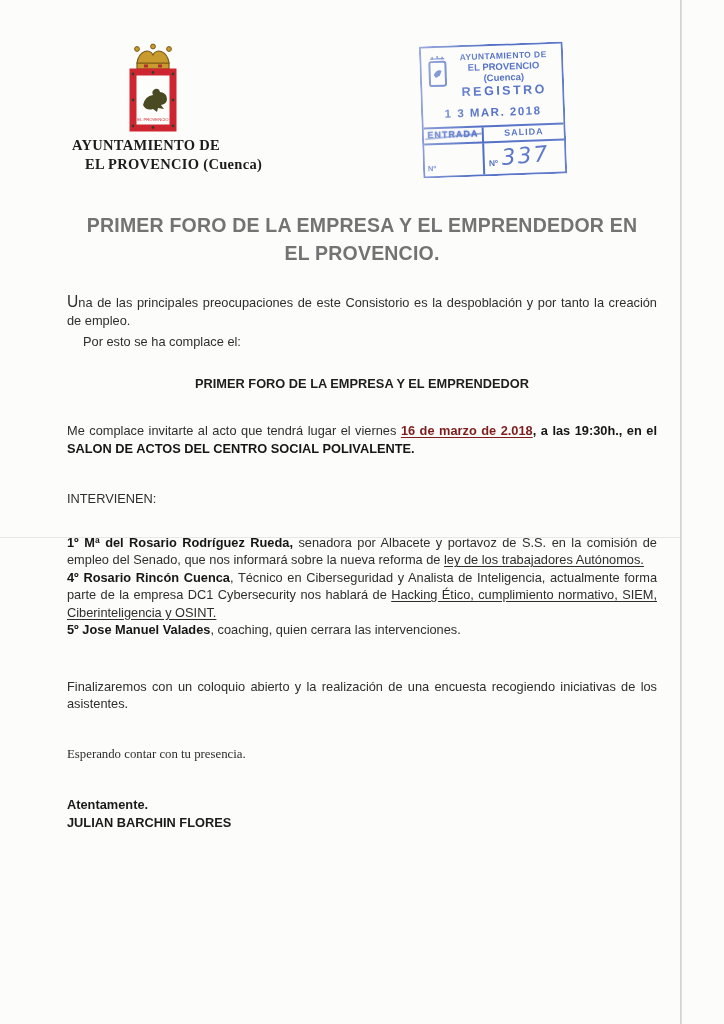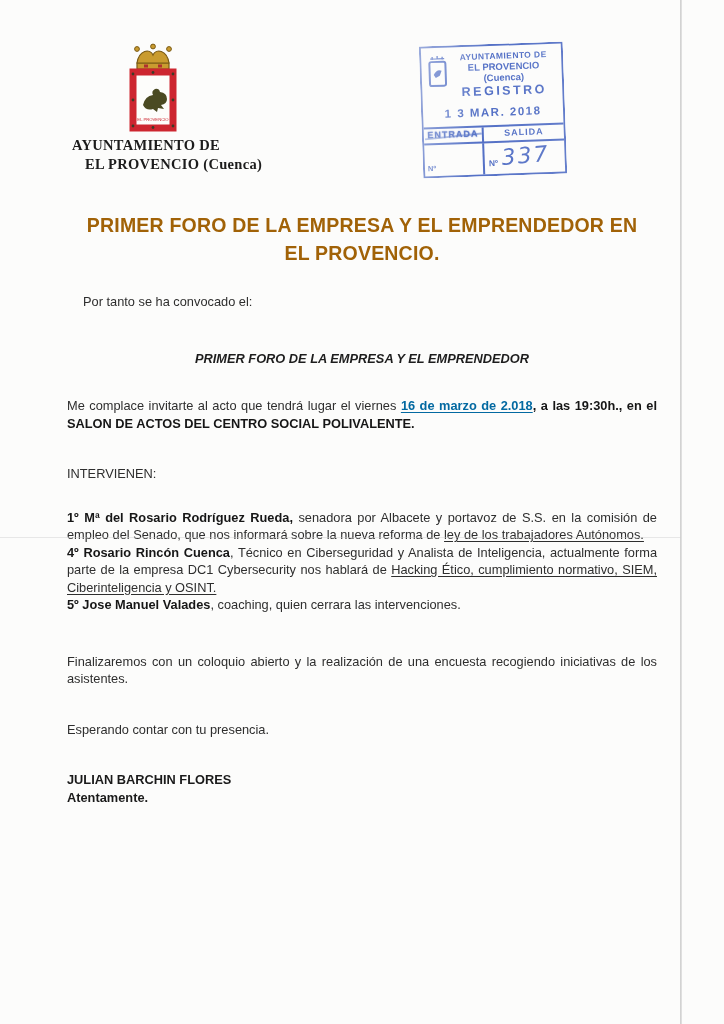--- a/index.html
+++ b/index.html
@@ -46,36 +46,36 @@
   .cell.right .no-label { left:4px; bottom:6px; font-size:8.5px; }
   .big-num {
     position:absolute; left:17px; top:1px;
     font-family:"DejaVu Sans", sans-serif; font-style:italic;
     font-size:22px; letter-spacing:2px; transform:rotate(-3deg);
   }
   
   .content { position:absolute; left:67px; top:212px; width:590px; font-size:12.8px; line-height:17.5px; }
   .doc-title {
     font-size:19.5px; line-height:27.5px; font-weight:700; text-align:center;
-    white-space:pre-line; color:#a16207; margin-bottom:26px; letter-spacing:.2px;
+    white-space:pre-line; color:#737373; margin-bottom:26px; letter-spacing:.2px;
   }
   p { margin:0; }
   .just { text-align:justify; }
   .lead::first-letter { font-size:1.22em; }
   .indent { margin-top:4px; text-indent:16px; }
-  .subtitle { margin-top:39px; text-align:center; font-weight:700; color:#1d1d1d;font-style:italic; }
+  .subtitle { margin-top:24px; text-align:center; font-weight:700; color:#1d1d1d; }
   .invite { margin-top:30px; }
   .intervienen { margin-top:33px; }
   .speakers { margin-top:26px; }
   .closing1 { margin-top:39px; }
-  .closing2 { margin-top:33px; }
+  .closing2 { margin-top:33px;font-family:Liberation Serif, serif; }
   .signoff { margin-top:33px; font-weight:700; color:#1a1a1a; }
   .b { font-weight:700; color:#161616; }
   .u { text-decoration:underline; text-underline-offset:2px; }
-  .bu { font-weight:700; color:#0369a1; text-decoration:underline; text-underline-offset:2px; }
+  .bu { font-weight:700; color:#7f1d1d; text-decoration:underline; text-underline-offset:2px; }
   
   .scan-v { position:absolute; left:680px; top:0; width:2px; height:1024px;
     background:linear-gradient(to right,#adadad,#d6d6d6); opacity:.6; }
   .scan-h { position:absolute; left:0; top:537px; width:681px; height:1px; background:#cfcfcf; opacity:.45; }
 </style>
 </head>
 <body>
 
 <div class="page">
 
@@ -131,38 +131,39 @@
           <span class="no-label">Nº</span>
           <span class="big-num">337</span>
         </div>
     </div>
   </div>
 
   <div class="content">
     <h1 class="doc-title">PRIMER FORO DE LA EMPRESA Y EL EMPRENDEDOR EN
 EL PROVENCIO.</h1>
 
-    <p class="indent">Por tanto se ha convocado el:</p>
+    <p class="lead just">Una de las principales preocupaciones de este Consistorio es la despoblación y por tanto la creación de empleo.</p>
+    <p class="indent">Por esto se ha complace el:</p>
 
     <p class="subtitle">PRIMER FORO DE LA EMPRESA Y EL EMPRENDEDOR</p>
 
     <p class="invite just"><span>Me complace invitarte al acto que tendrá lugar el viernes </span><span class="bu">16 de marzo de 2.018</span><span class="b">, a las 19:30h., en el SALON DE ACTOS DEL CENTRO SOCIAL POLIVALENTE.</span></p>
 
     <p class="intervienen">INTERVIENEN:</p>
 
     <div class="speakers">
       <p class="just"><span class="b">1º</span><span class="b"> Mª del Rosario Rodríguez Rueda,</span><span> senadora por Albacete y portavoz de S.S. en la comisión de empleo del Senado, que nos informará sobre la nueva reforma de </span><span class="u">ley de los trabajadores Autónomos.</span></p>
       <p class="just"><span class="b">4º</span><span class="b"> Rosario Rincón Cuenca</span><span>, Técnico en Ciberseguridad y Analista de Inteligencia, actualmente forma parte de la empresa DC1 Cybersecurity nos hablará de </span><span class="u">Hacking Ético, cumplimiento normativo, SIEM, Ciberinteligencia y OSINT.</span></p>
       <p class="just"><span class="b">5º</span><span class="b"> Jose Manuel Valades</span><span>, coaching, quien cerrara las intervenciones.</span><span class="u"></span></p>
     </div>
 
     <p class="closing1 just">Finalizaremos con un coloquio abierto y la realización de una encuesta recogiendo iniciativas de los asistentes.</p>
     <p class="closing2">Esperando contar con tu presencia.</p>
 
     <div class="signoff">
+      <div>Atentamente.</div>
       <div>JULIAN BARCHIN FLORES</div>
-      <div>Atentamente.</div>
     </div>
   </div>
 
   <div class="scan-v"></div>
   <div class="scan-h"></div>
 </div>
 
 </body></html>

